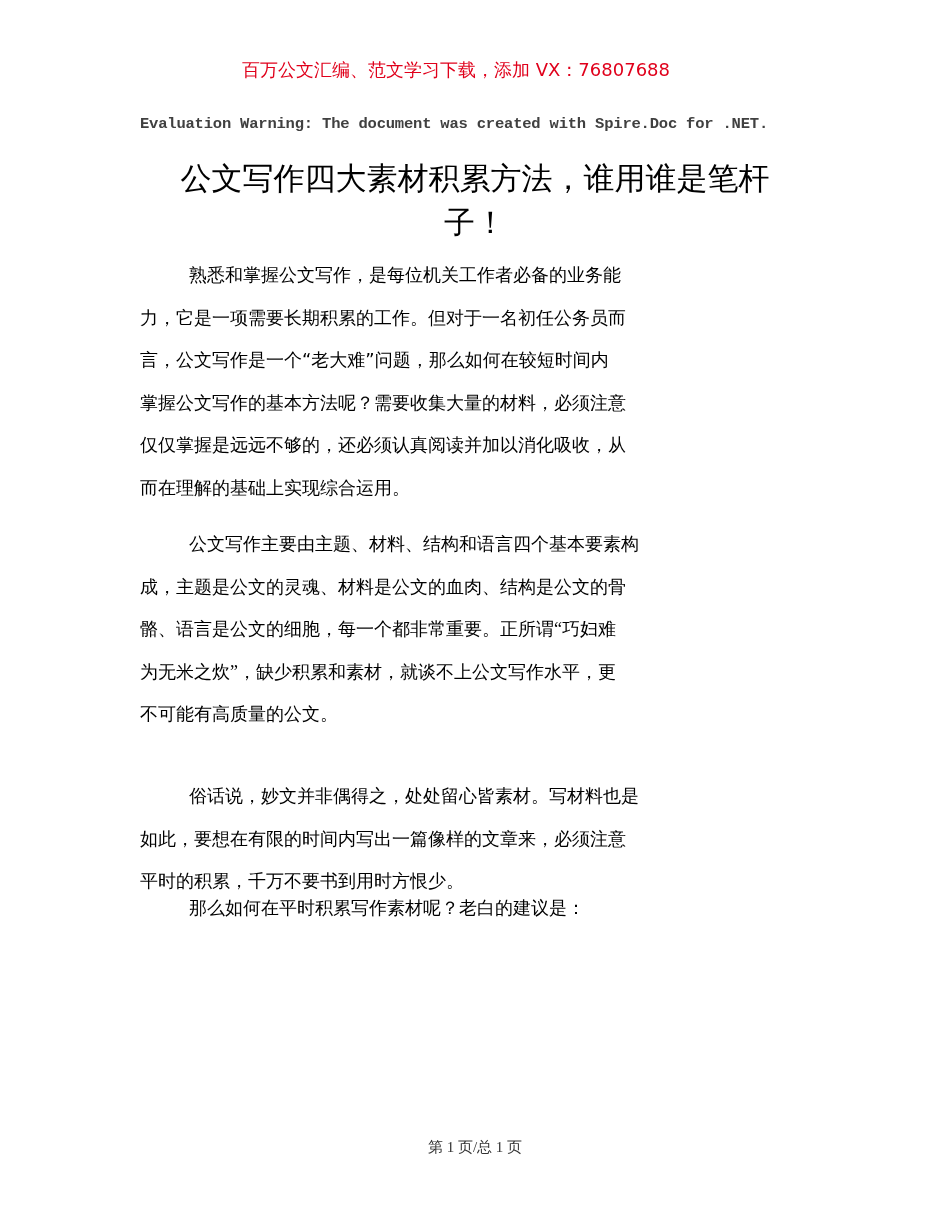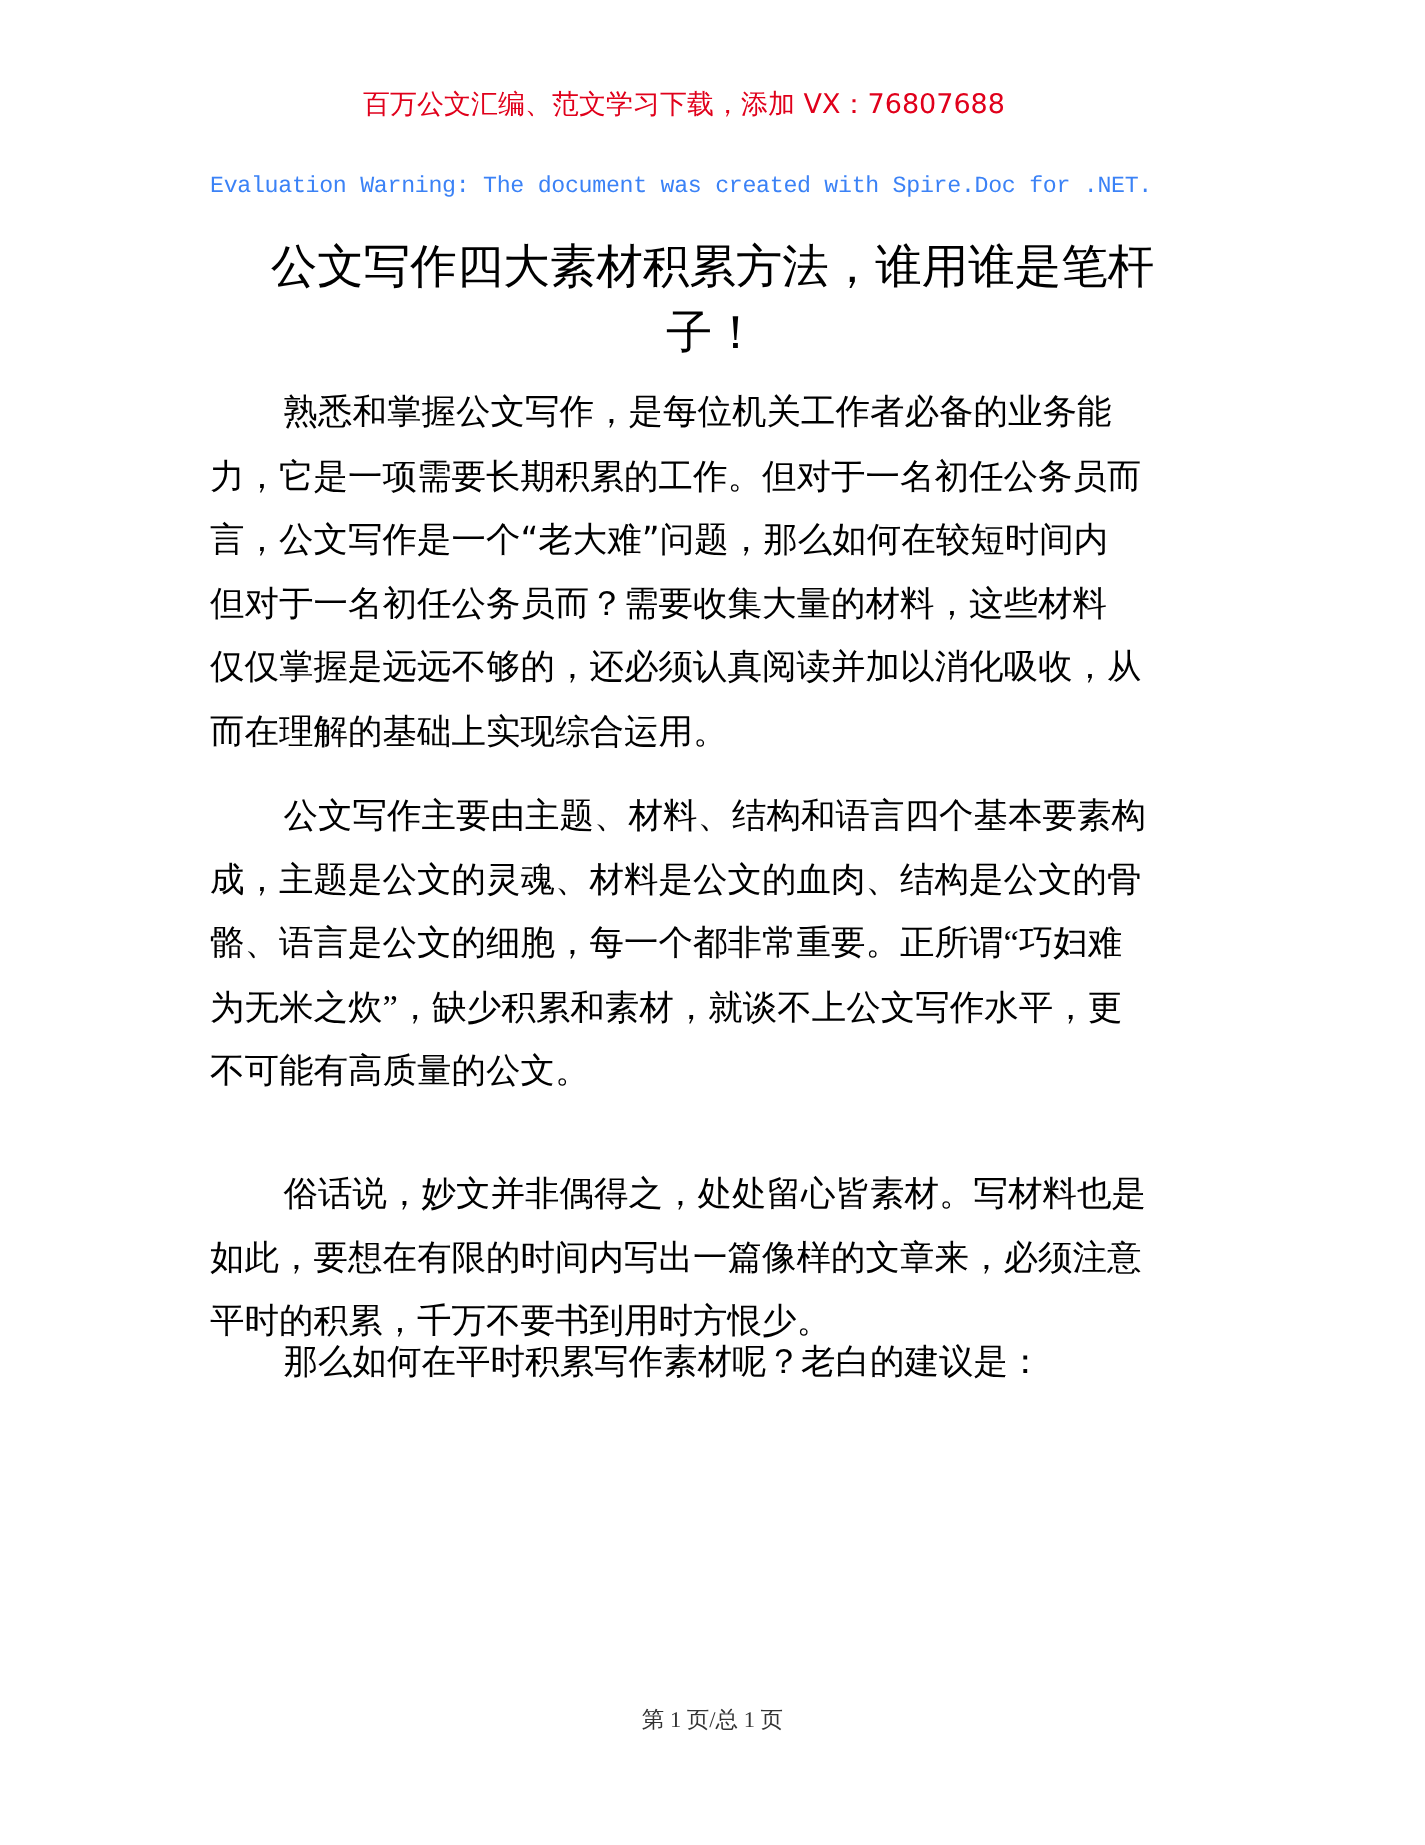--- a/index.html
+++ b/index.html
@@ -25,45 +25,46 @@
       color: #e0001b;
       line-height: 28px;
       font-family: "DejaVu Sans", sans-serif;
     }
     .eval-warning {
       position: absolute;
       top: 113px;
       left: 140px;
       font-family: "Liberation Mono", "DejaVu Sans Mono", monospace;
       font-size: 15.5px;
-      color: #3b82f6;
+      color: #404040;
       line-height: 22px;
       white-space: nowrap;
       letter-spacing: -0.2px;
+      font-weight: bold;
     }
     .doc-title {
       position: absolute;
       top: 156px;
       left: 140px;
       width: 670px;
       text-align: center;
       font-size: 31px;
       line-height: 44px;
       color: #000;
       font-family: "DejaVu Sans", sans-serif;
     }
     .doc-title .tline {
       display: block;
       white-space: nowrap;
     }
     .body-text {
       position: absolute;
       left: 140px;
       width: 676px;
-      font-size: 23px;
+      font-size: 18px;
       color: #000;
       font-family: "DejaVu Sans", sans-serif;
     }
     .para .line {
       display: block;
       height: 42.5px;
       line-height: 42.5px;
       white-space: nowrap;
     }
     .para .line.indent {
@@ -94,21 +95,21 @@
 
 <h1 class="doc-title" style="margin:0;font-weight:normal;">
   <span class="tline">公文写作四大素材积累方法，谁用谁是笔杆</span>
   <span class="tline">子！</span>
 </h1>
 
 <div class="body-text para para-1">
   <span class="line indent">熟悉和掌握公文写作，是每位机关工作者必备的业务能</span>
   <span class="line">力，它是一项需要长期积累的工作。但对于一名初任公务员而</span>
   <span class="line">言，公文写作是一个“老大难”问题，那么如何在较短时间内</span>
-  <span class="line">但对于一名初任公务员而？需要收集大量的材料，这些材料</span>
+  <span class="line">掌握公文写作的基本方法呢？需要收集大量的材料，必须注意</span>
   <span class="line">仅仅掌握是远远不够的，还必须认真阅读并加以消化吸收，从</span>
   <span class="line">而在理解的基础上实现综合运用。</span>
 </div>
 
 <div class="body-text para para-2">
   <span class="line indent">公文写作主要由主题、材料、结构和语言四个基本要素构</span>
   <span class="line">成，主题是公文的灵魂、材料是公文的血肉、结构是公文的骨</span>
   <span class="line">骼、语言是公文的细胞，每一个都非常重要。正所谓“巧妇难</span>
   <span class="line">为无米之炊”，缺少积累和素材，就谈不上公文写作水平，更</span>
   <span class="line">不可能有高质量的公文。</span>

